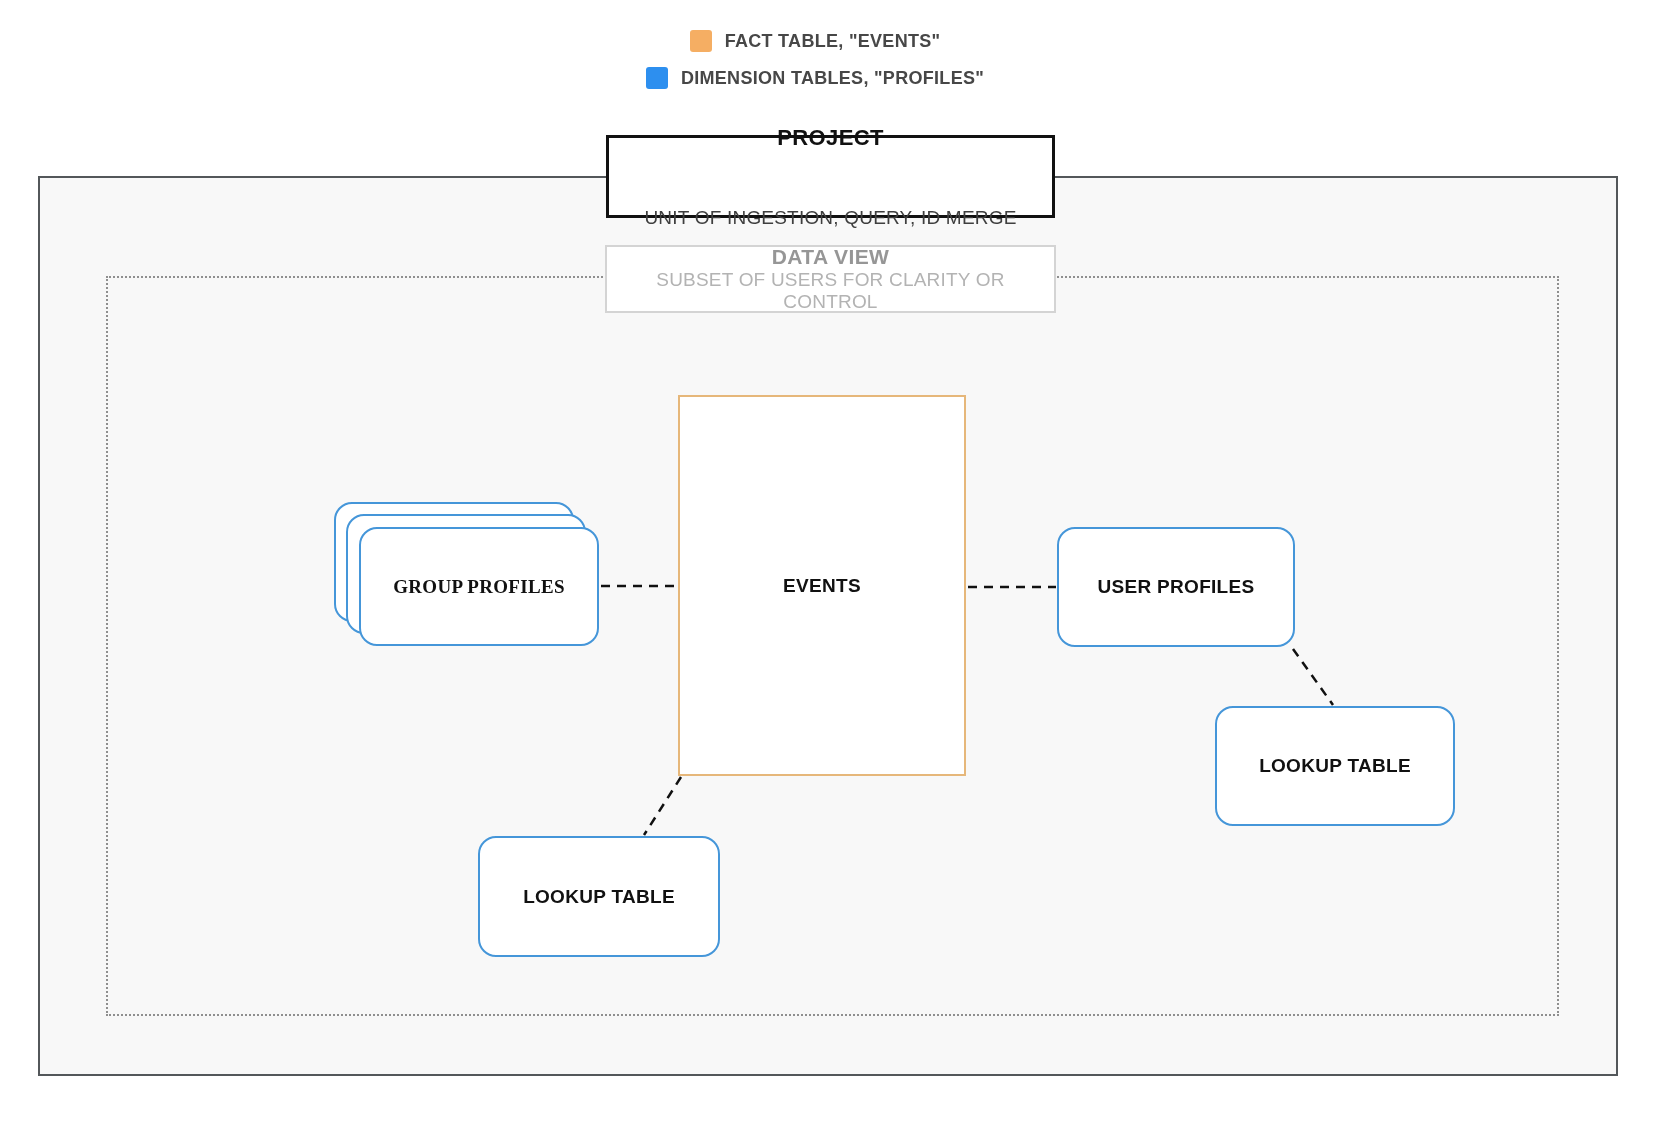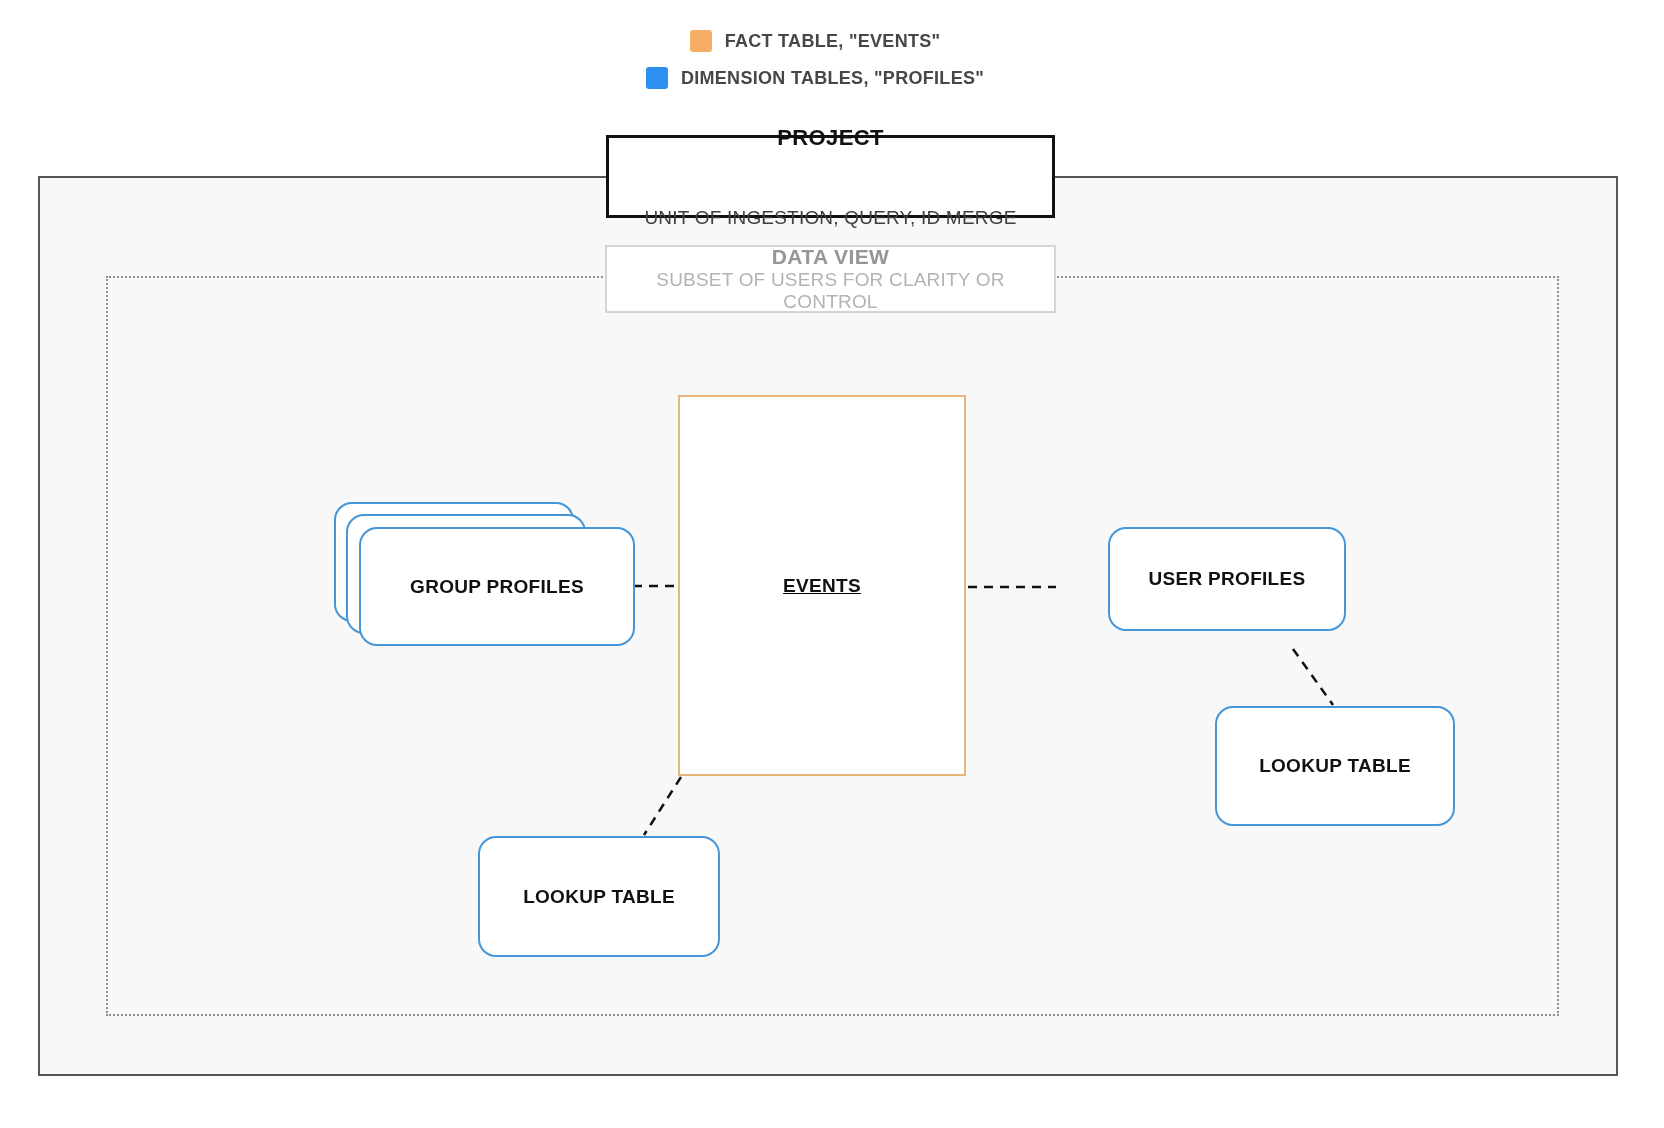--- a/index.html
+++ b/index.html
@@ -134,30 +134,29 @@
     letter-spacing: 0.3px;
     text-align: center;
     white-space: nowrap;
   }
   .fact-node {
     left: 678px;
     top: 395px;
     width: 288px;
     height: 381px;
     border: 2px solid #e6b77a;
-    text-decoration: underline;
   }
   .dim-node {
     border: 2.5px solid #4596d9;
     border-radius: 18px;
   }
   .card-back   { left: 334px; top: 502px; width: 240px; height: 120px; }
   .card-mid    { left: 346px; top: 514px; width: 240px; height: 120px; }
-  .card-front  { left: 359px; top: 527px; width: 276px; height: 119px; }
-  .user-profiles     { left: 1108px; top: 527px; width: 238px; height: 104px; }
+  .card-front  { left: 359px; top: 527px; width: 240px; height: 119px; font-family: Liberation Serif, serif; }
+  .user-profiles     { left: 1057px; top: 527px; width: 238px; height: 120px; }
   .lookup-right      { left: 1215px; top: 706px; width: 240px; height: 120px; }
   .lookup-bottom     { left: 478px;  top: 836px; width: 242px; height: 121px; }
 
   
   .connector-layer {
     position: absolute;
     left: 0; top: 0;
     width: 1664px;
     height: 1128px;
     z-index: 2;

